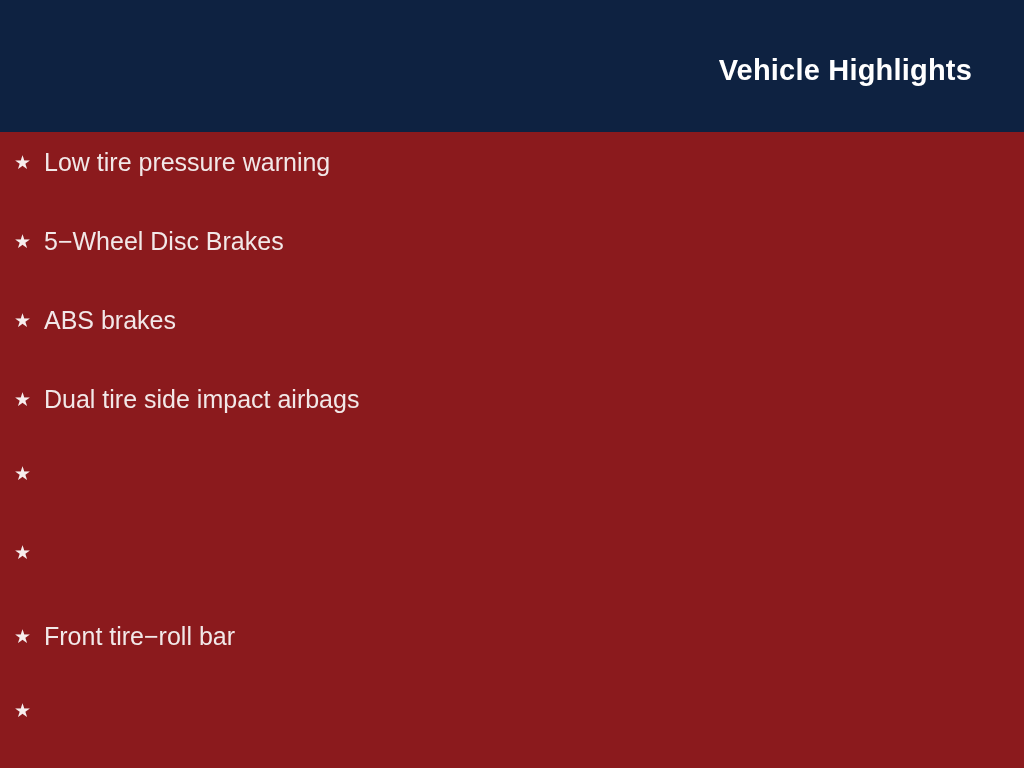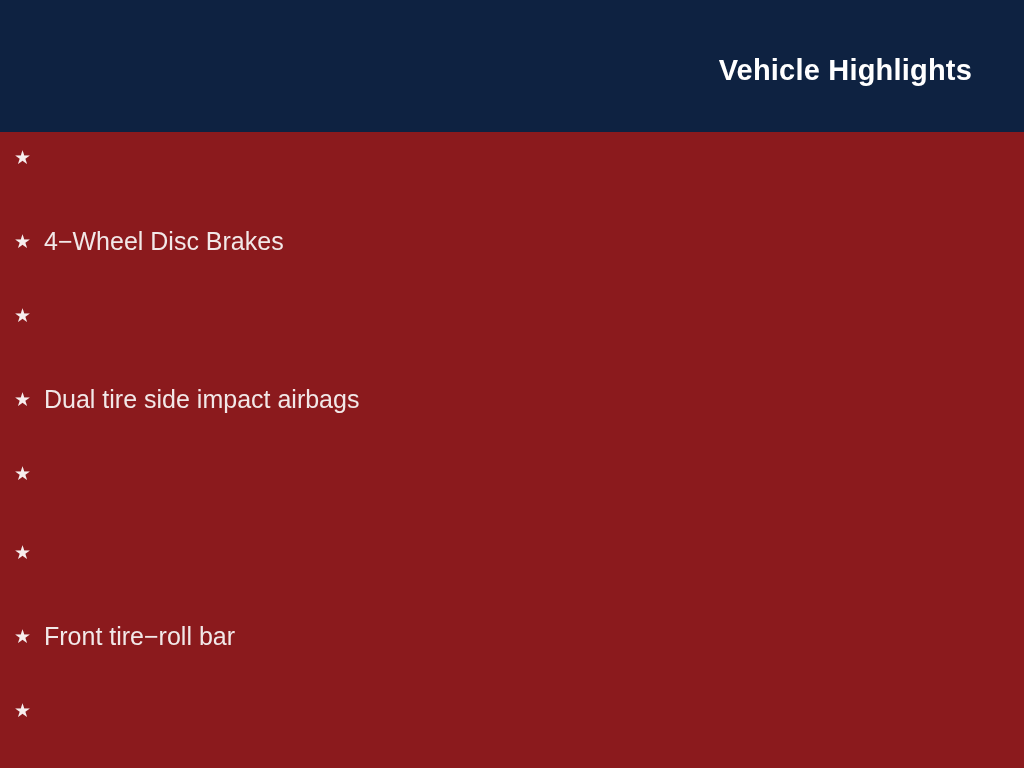--- a/index.html
+++ b/index.html
@@ -95,29 +95,31 @@
 
   <div class="header">
     <div class="header-title">Vehicle Highlights</div>
   </div>
 
   <div class="body">
     <ul class="feature-list">
 
       <li class="feature-item">
         <span class="bullet-star">★</span>
+        <span class="feature-label">Low tire pressure warning</span>
       </li>
 
       <li class="feature-item">
         <span class="bullet-star">★</span>
-        <span class="feature-label">4−Wheel Disc Brakes</span>
+        <span class="feature-label">5−Wheel Disc Brakes</span>
       </li>
 
       <li class="feature-item">
         <span class="bullet-star">★</span>
+        <span class="feature-label">ABS brakes</span>
       </li>
 
       <li class="feature-item">
         <span class="bullet-star">★</span>
         <span class="feature-label">Dual tire side impact airbags</span>
       </li>
 
       <li class="feature-item">
         <span class="bullet-star">★</span>
       </li>

